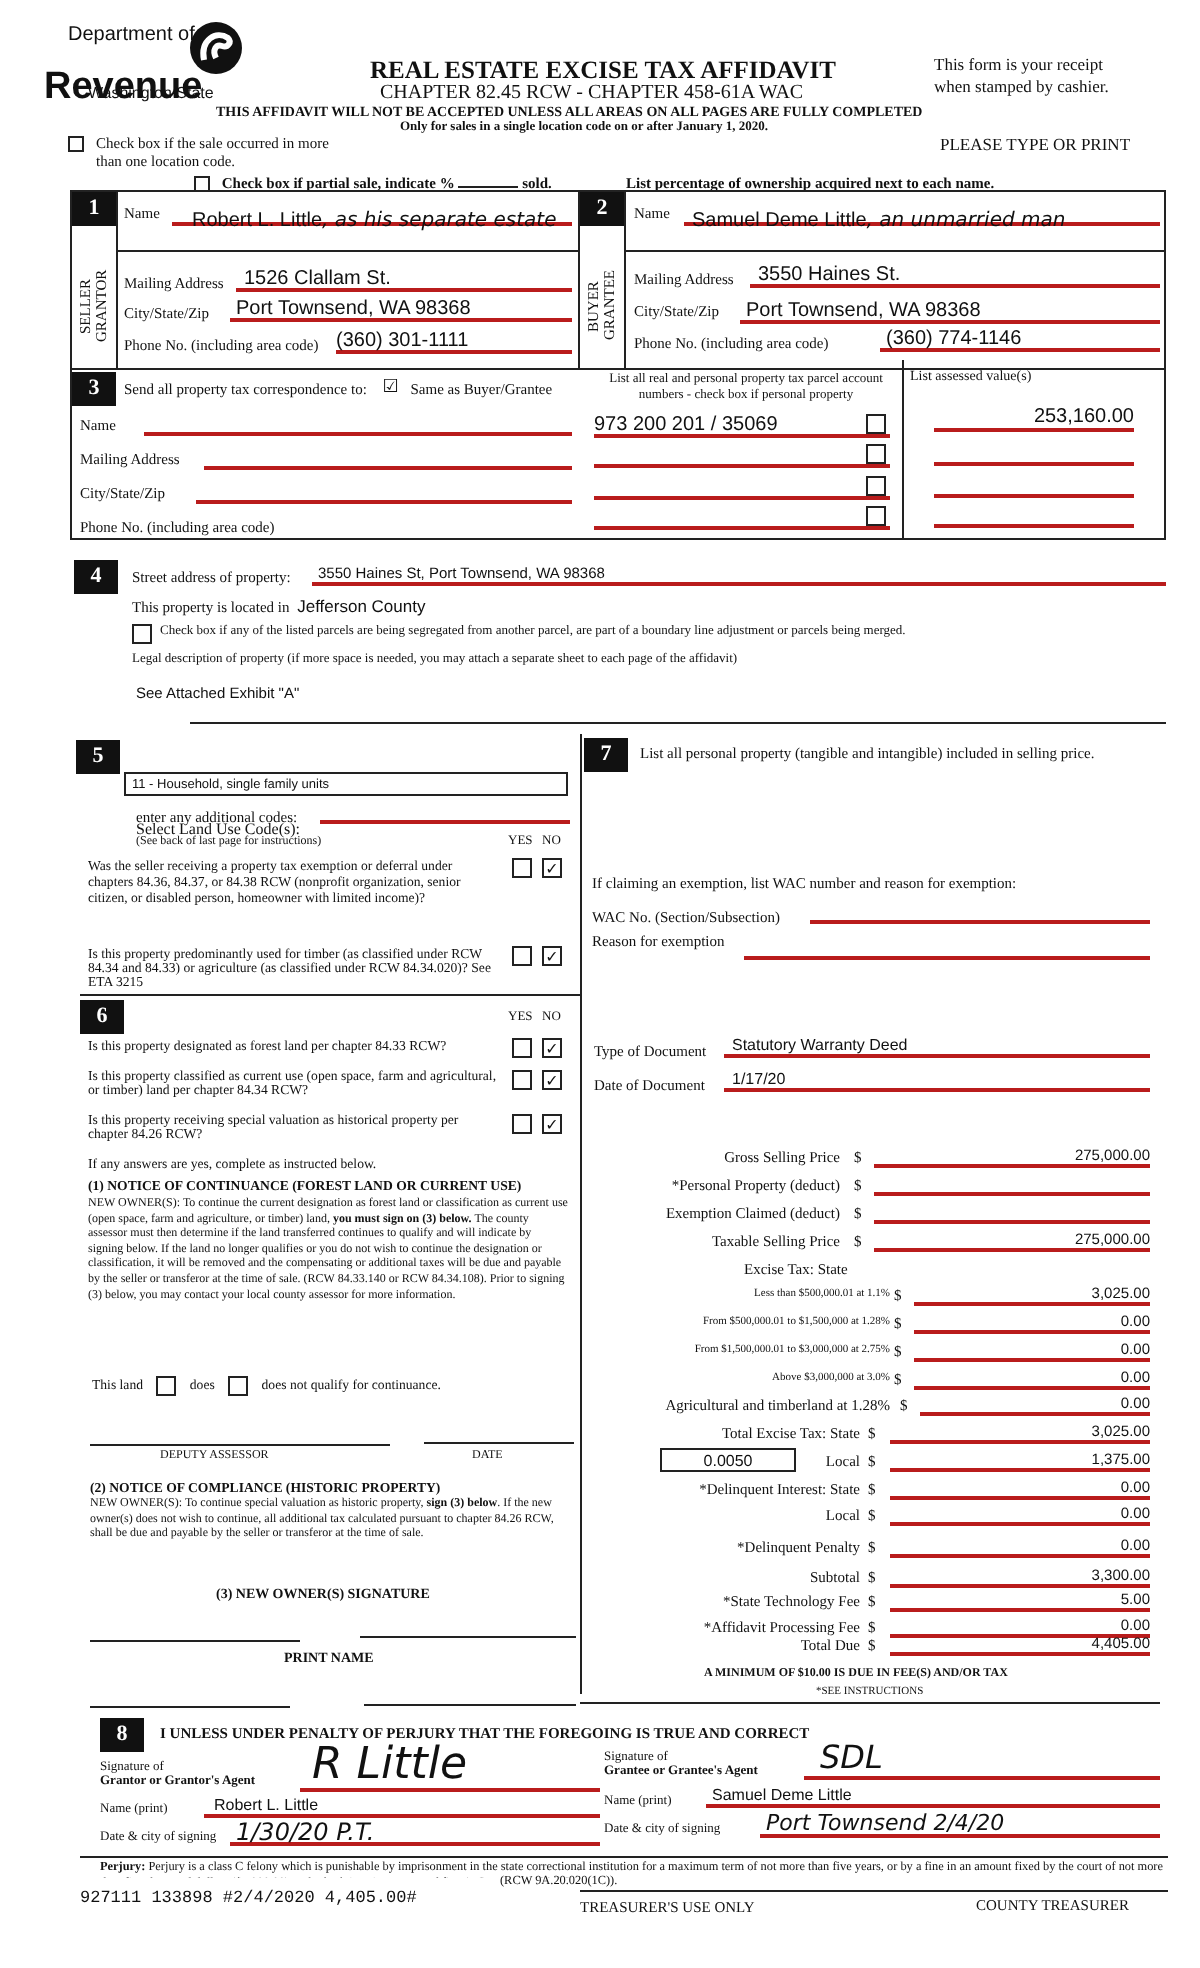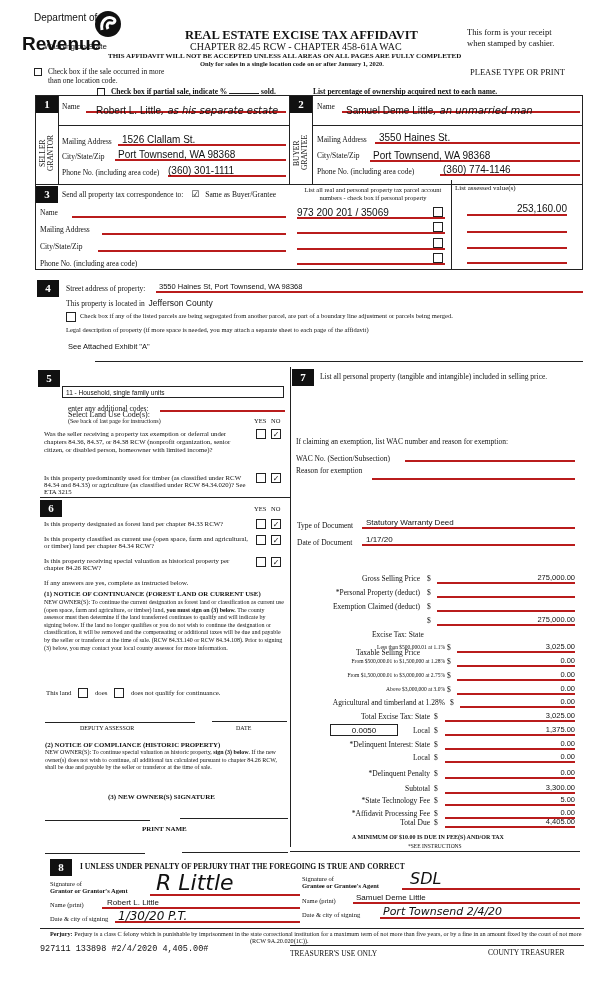--- a/index.html
+++ b/index.html
@@ -225,21 +225,21 @@
   <div class="lbl right" style="position:absolute;left:0;width:125px;top:1px;">*Personal Property (deduct)</div>
   <div class="lbl" style="position:absolute;left:132px;top:1px;">$</div>
   <div class="line sans right" style="position:absolute;left:142px;top:0;width:138px;height:11px;font-size:7.5px;"></div>
 </div>
 <div class="abs" style="left:295px;top:601px;width:285px;height:12px;">
   <div class="lbl right" style="position:absolute;left:0;width:125px;top:1px;">Exemption Claimed (deduct)</div>
   <div class="lbl" style="position:absolute;left:132px;top:1px;">$</div>
   <div class="line sans right" style="position:absolute;left:142px;top:0;width:138px;height:11px;font-size:7.5px;"></div>
 </div>
 <div class="abs" style="left:295px;top:615px;width:285px;height:12px;">
-  <div class="lbl right" style="position:absolute;left:0;width:125px;top:1px;margin-top:32px;">Taxable Selling Price</div>
+  <div class="lbl right" style="position:absolute;left:0;width:125px;top:1px;">Taxable Selling Price</div>
   <div class="lbl" style="position:absolute;left:132px;top:1px;">$</div>
   <div class="line sans right" style="position:absolute;left:142px;top:0;width:138px;height:11px;font-size:7.5px;">275,000.00</div>
 </div>
 <div class="abs lbl" style="left:372px;top:630px;">Excise Tax: State</div>
 <div class="abs" style="left:295px;top:642px;width:285px;height:12px;">
   <div class="right" style="position:absolute;left:0;width:150px;top:2px;font-size:5.5px;">Less than $500,000.01 at 1.1%</div>
   <div class="lbl" style="position:absolute;left:152px;top:1px;">$</div>
   <div class="line sans right" style="position:absolute;left:162px;top:0;width:118px;height:11px;font-size:7.5px;">3,025.00</div>
 </div>
 <div class="abs" style="left:295px;top:656px;width:285px;height:12px;">

